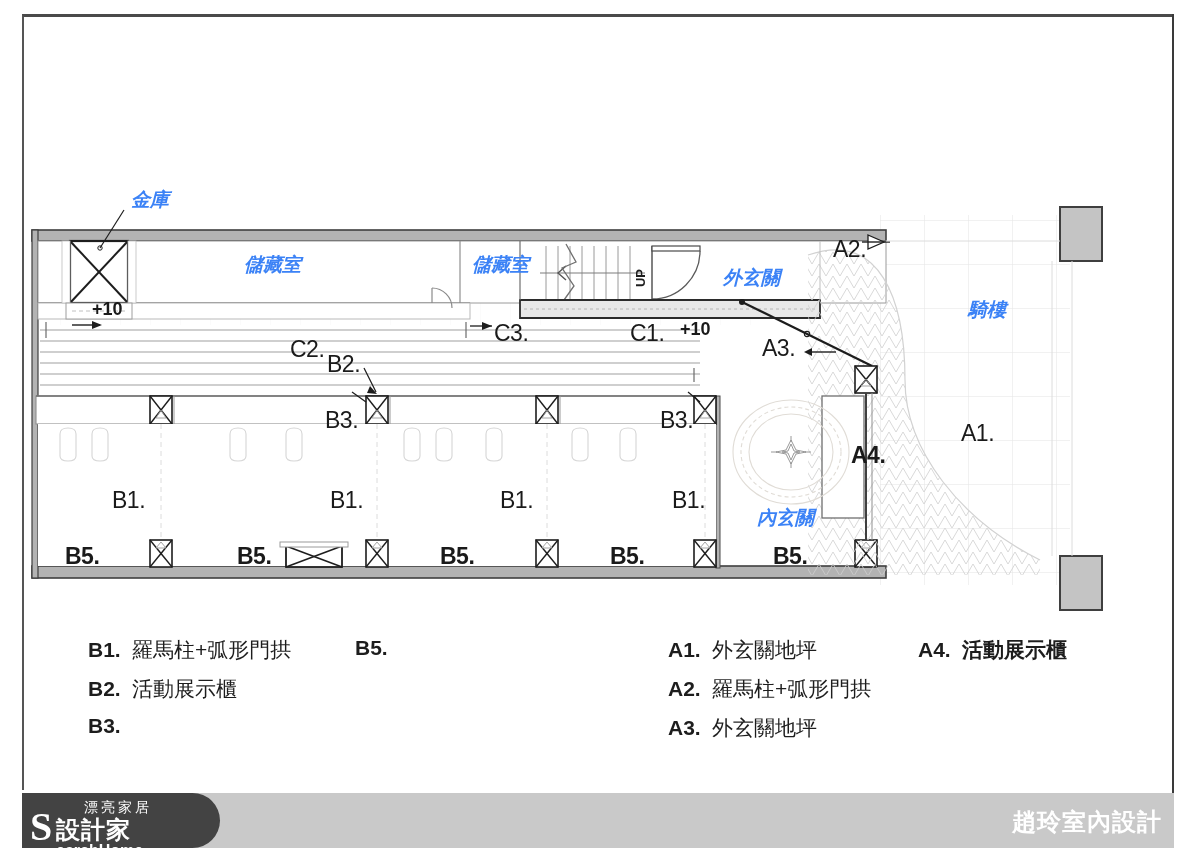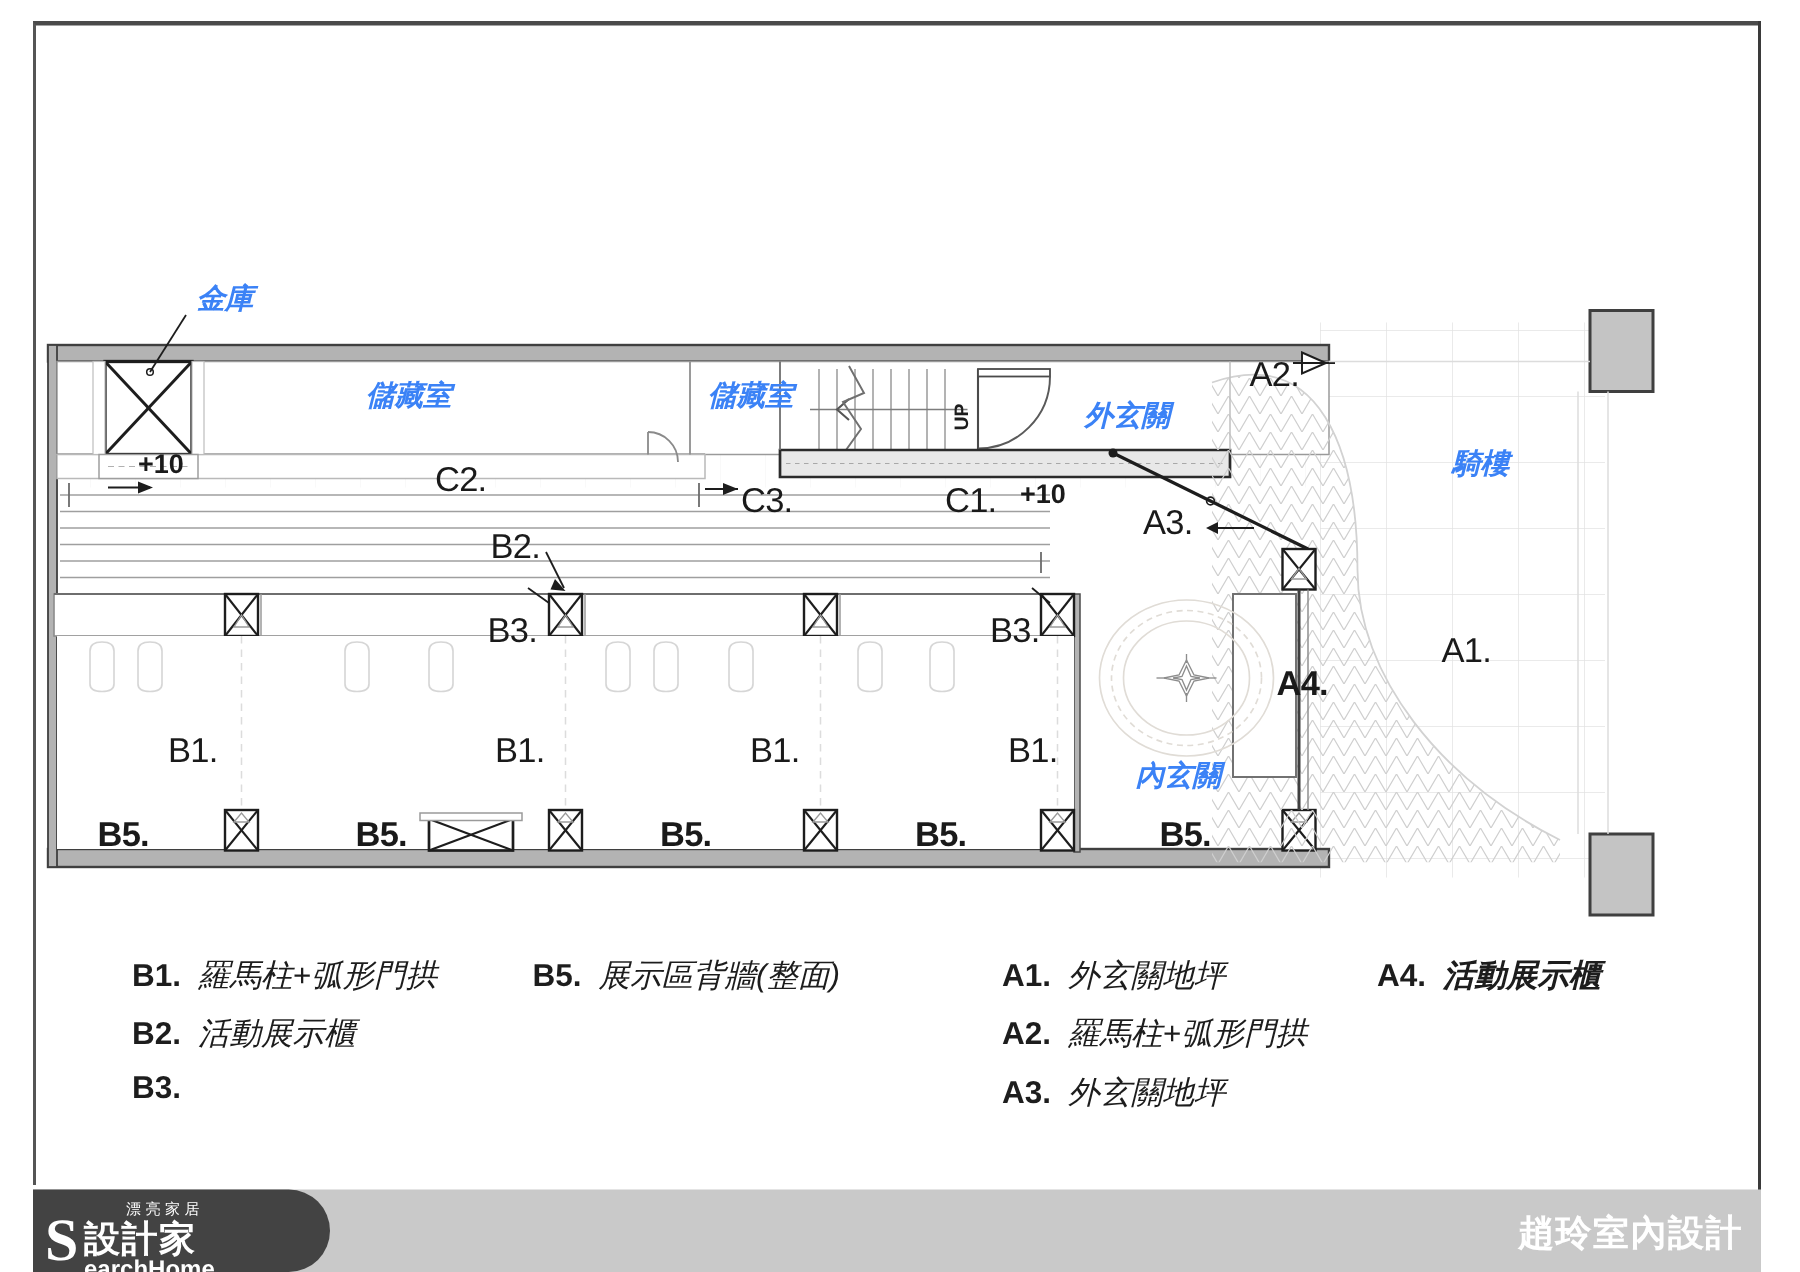--- a/index.html
+++ b/index.html
@@ -75,21 +75,20 @@
     color: #1d1d1d;
   }
   .leg-code {
     font-weight: 700;
     min-width: 44px;
     font-family: "Liberation Sans", sans-serif;
   }
   .leg-text {
     font-family: "Liberation Sans", sans-serif;
     font-weight: 400;
-    font-style: italic;
   }
   .leg-row.bold .leg-code, .leg-row.bold .leg-text { font-weight: 700; }
   
   #footer {
     position: absolute;
     left: 22px; top: 793px;
     width: 1152px; height: 55px;
     background: #c9c9c9;
   }
   #logo-pill {
@@ -98,21 +97,21 @@
     width: 198px; height: 55px;
     background: #434343;
     border-radius: 0 34px 34px 0;
   }
   #logo-inner {
     position: absolute;
     left: 34px; top: 6px;
     color: #fff;
   }
   #logo-top {
-    font-size: 10px;
+    font-size: 14px;
     letter-spacing: 3px;
     margin-left: 28px;
     font-weight: 400;
   }
   #logo-cn {
     font-size: 24px;
     font-weight: 700;
     letter-spacing: 1px;
     margin-top: -3px;
   }
@@ -379,21 +378,21 @@
 
   <div>
 
     <div class="lbl room" style="left:131px;top:190px">金庫</div>
     <div class="lbl room" style="left:244px;top:255px">儲藏室</div>
     <div class="lbl room" style="left:472px;top:255px">儲藏室</div>
     <div class="lbl room" style="left:723px;top:268px">外玄關</div>
     <div class="lbl room" style="left:968px;top:300px">騎樓</div>
     <div class="lbl room" style="left:757px;top:508px">內玄關</div>
 
-    <div class="lbl code" style="left:290px;top:308px">C2.</div>
+    <div class="lbl code" style="left:290px;top:338px">C2.</div>
     <div class="lbl code" style="left:494px;top:322px">C3.</div>
     <div class="lbl code" style="left:630px;top:322px">C1.</div>
     <div class="lbl code" style="left:327px;top:353px">B2.</div>
     <div class="lbl code" style="left:325px;top:409px">B3.</div>
     <div class="lbl code" style="left:660px;top:409px">B3.</div>
 
     <div class="lbl code" style="left:112px;top:489px">B1.</div>
     <div class="lbl code" style="left:330px;top:489px">B1.</div>
     <div class="lbl code" style="left:500px;top:489px">B1.</div>
     <div class="lbl code" style="left:672px;top:489px">B1.</div>
@@ -425,21 +424,20 @@
         <span class="leg-text">活動展示櫃</span>
       </div>
       <div class="leg-row">
         <span class="leg-code">B3.</span>
       </div>
     </div>
 
     <div class="leg-col" style="left:355px">
       <div class="leg-row">
         <span class="leg-code">B5.</span>
-        <span class="leg-text">展示區背牆(整面)</span>
       </div>
     </div>
 
     <div class="leg-col" style="left:668px">
       <div class="leg-row">
         <span class="leg-code">A1.</span>
         <span class="leg-text">外玄關地坪</span>
       </div>
       <div class="leg-row">
         <span class="leg-code">A2.</span>

